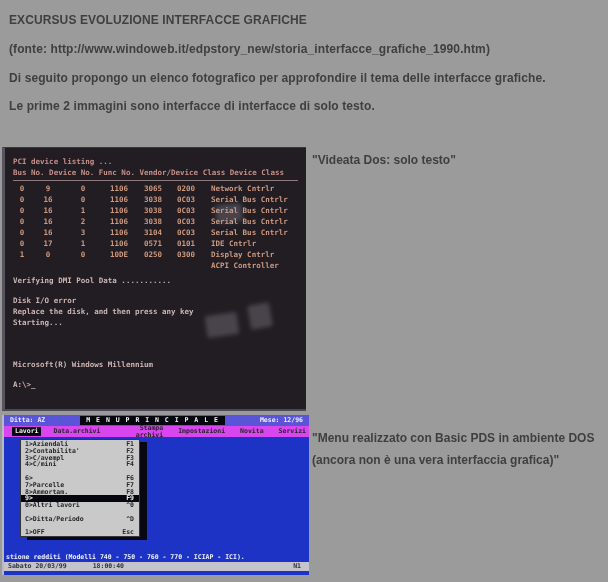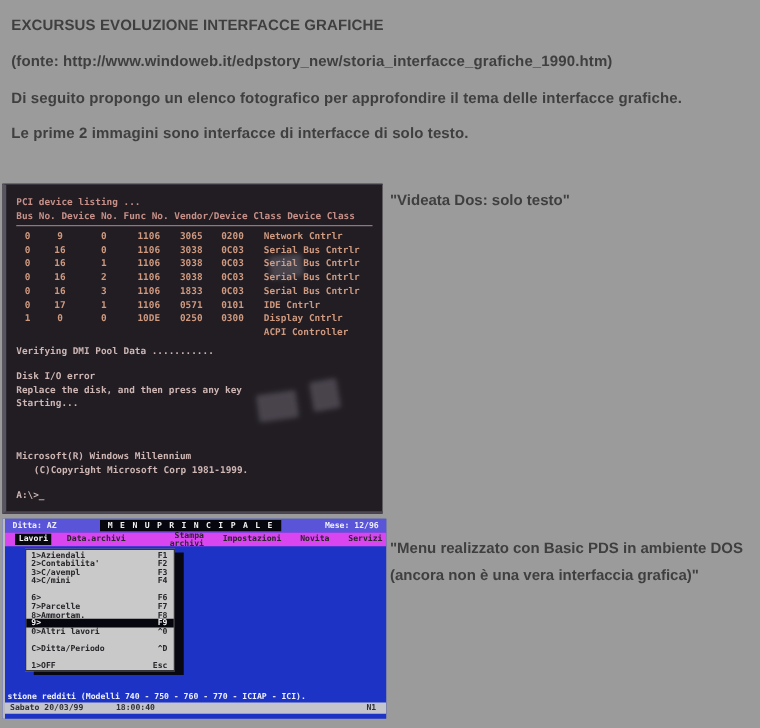--- a/index.html
+++ b/index.html
@@ -158,21 +158,21 @@
       <span class="c-ven">1106</span>
       <span class="c-devid">3038</span>
       <span class="c-cls">0C03</span>
       <span class="c-name">Serial Bus Cntrlr</span>
   </div>
   <div class="pci-row amber">
     <span class="c-bus">0</span>
       <span class="c-dev">16</span>
       <span class="c-func">3</span>
       <span class="c-ven">1106</span>
-      <span class="c-devid">1833</span>
+      <span class="c-devid">3104</span>
       <span class="c-cls">0C03</span>
       <span class="c-name">Serial Bus Cntrlr</span>
   </div>
   <div class="pci-row amber">
     <span class="c-bus">0</span>
       <span class="c-dev">17</span>
       <span class="c-func">1</span>
       <span class="c-ven">1106</span>
       <span class="c-devid">0571</span>
       <span class="c-cls">0101</span>
@@ -200,21 +200,20 @@
   <div class="white verifying">Verifying DMI Pool Data ...........</div>
 
   <div class="errblock">
     <div class="white">Disk I/O error</div>
     <div class="white">Replace the disk, and then press any key</div>
     <div class="white">Starting...</div>
   </div>
 
   <div class="msblock">
     <div class="white">Microsoft(R) Windows Millennium</div>
-    <div class="white" style="padding-left:14px;">(C)Copyright Microsoft Corp 1981-1999.</div>
   </div>
 
   <div class="white prompt">A:\&gt;_</div>
 
   <div id="refl-a" class="reflect"></div>
   <div id="refl-b" class="reflect"></div>
   <div id="refl-c" class="reflect"></div>
 </div>
 
 <div id="caption1" class="caption">"Videata Dos: solo testo"</div>

